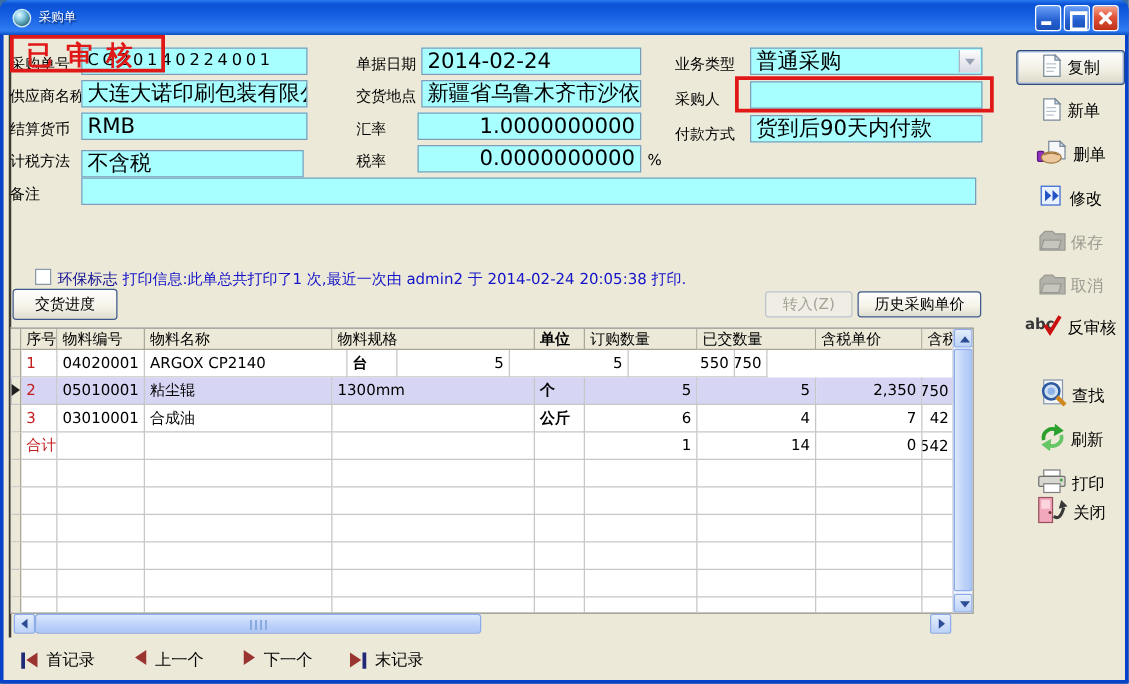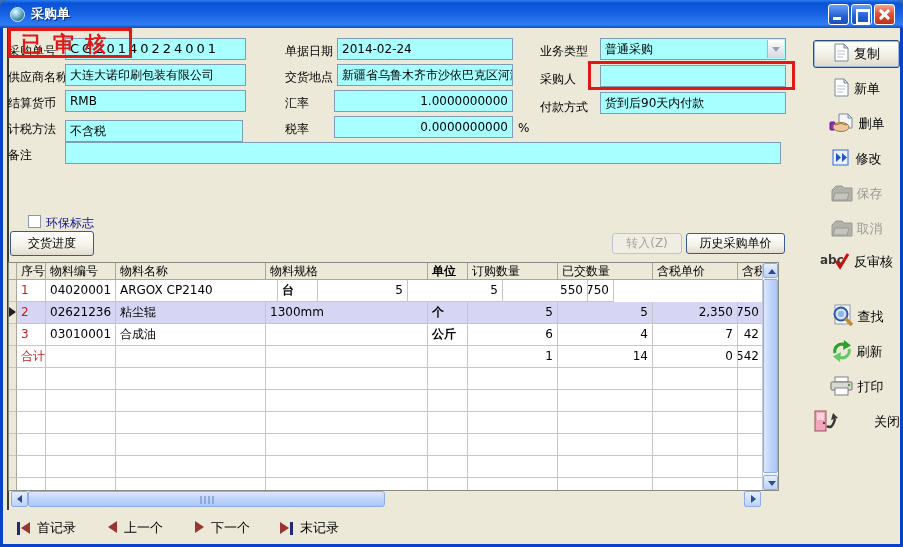--- a/index.html
+++ b/index.html
@@ -10,39 +10,39 @@
   .window { position:absolute; left:0; top:0; width:903px; height:547px;
             border:3px solid #0842c8; border-top:none; border-radius:8px 8px 2px 2px;
             background:#ece9d8; box-shadow:inset 0 0 0 1px #3a70d8; }
   .titlebar { position:absolute; left:-3px; top:0; width:903px; height:28px;
               border-radius:8px 8px 0 0;
               background:linear-gradient(180deg,#2a7cf0 0%,#0a52d6 12%,#1660e2 45%,#2f7cf2 88%,#0a4ec0 100%);
               display:flex; align-items:center; padding:0 6px; }
   .title-icon { width:15px; height:15px; border-radius:50%; margin:0 6px 0 4px;
                 background:radial-gradient(circle at 35% 30%, #e8f8ff 0%, #8fd0e8 30%, #3a7f90 70%, #16323a 100%);
                 border:1px solid #d8eef8; }
-  .title-text { color:#fff; font-weight:bold; font-size:13px; text-shadow:1px 1px 1px #00246a; }
+  .title-text { color:#fff; font-weight:normal; font-size:10px; text-shadow:1px 1px 1px #00246a; }
   .win-controls { margin-left:auto; display:flex; gap:2px; padding-right:2px; }
   .win-btn { width:21px; height:21px; border:1px solid #fff; border-radius:3px; position:relative;
              background:linear-gradient(180deg,#6aa0f8 0%,#2560d0 60%,#1a50b8 100%); }
   .win-btn.close { background:linear-gradient(180deg,#f4a58c 0%,#e0543a 45%,#c03018 100%); }
   .win-btn.min::after { content:""; position:absolute; left:4px; bottom:4px; width:8px; height:3px; background:#fff; }
   .win-btn.max::after { content:""; position:absolute; left:4px; top:4px; width:10px; height:10px;
                         border:2px solid #fff; border-top-width:3px; }
   .win-btn.close::before, .win-btn.close::after { content:""; position:absolute; left:3px; top:8px; width:13px; height:3px; background:#fff; border-radius:1px; }
   .win-btn.close::before { transform:rotate(45deg); }
   .win-btn.close::after  { transform:rotate(-45deg); }
 
   .client { position:absolute; left:0; top:28px; width:897px; height:516px; background:#ece9d8; overflow:hidden; }
   .left-edge { position:absolute; left:4px; top:0; width:2px; height:482px; background:#3c3c34; }
 
   
   .flabel { position:absolute; color:#000; font-size:12px; white-space:nowrap; }
   .ffield { position:absolute; background:#a8ffff; border:1px solid #7f9db9; height:22px;
-            line-height:20px; padding:0 4px; overflow:hidden; white-space:nowrap; font-size:12px; color:#000; }
+            line-height:20px; padding:0 4px; overflow:hidden; white-space:nowrap; font-size:17px; color:#000; }
   .ffield.num { text-align:right; }
   .combo-btn { position:absolute; right:1px; top:1px; width:17px; height:18px;
                background:linear-gradient(180deg,#fdfdfd,#d8d8e4); border-left:1px solid #aab4c4; }
   .combo-btn::after { content:""; position:absolute; left:4px; top:7px; width:0; height:0;
                       border-left:4px solid transparent; border-right:4px solid transparent; border-top:5px solid #98a2b4; }
   .suffix { position:absolute; font-size:12px; color:#000; }
 
   .redbox { position:absolute; border:3px solid #e01818; background:transparent; z-index:30; }
   .stamp-text { color:#e01818; font-weight:bold; font-size:21px; letter-spacing:11px;
                 padding-left:10px; line-height:26px; white-space:nowrap; }
@@ -177,20 +177,21 @@
     <div class="ffield" style="left:597px;top:37px;width:186px"></div>
     <div class="ffield" style="left:597px;top:64px;width:186px">货到后90天内付款</div>
 
     <div class="redbox" style="left:5px;top:0px;width:124px;height:30px">
       <div class="stamp-text">已审核</div>
     </div>
     <div class="redbox" style="left:585px;top:33px;width:207px;height:29px"></div>
 
     <span class="checkbox" style="left:25px;top:187px"></span>
     <span class="eco-label" style="left:43px;top:187px">环保标志</span>
+    <span class="print-info" style="left:95px;top:187px">打印信息:此单总共打印了1 次,最近一次由 admin2 于 2014-02-24 20:05:38  打印.</span>
 
     <div class="xp-btn" style="left:7px;top:203px;width:84px;height:25px">交货进度</div>
     <div class="xp-btn disabled" style="left:609px;top:205px;width:70px;height:21px">转入(Z)</div>
     <div class="xp-btn" style="left:683px;top:205px;width:99px;height:21px">历史采购单价</div>
 
     <div class="grid">
       <div class="grow header" id="gridHeader">
           <div class="gcell c-sel"></div>
           <div class="gcell c-no">序号</div>
           <div class="gcell c-code">物料编号</div>
@@ -212,21 +213,21 @@
             <div class="gcell c-qty num">5</div>
             <div class="gcell c-del num">5</div>
             <div class="gcell c-price num">550</div>
             <div class="gcell c-amt clip-left">2,750</div>
           </div>
           <div class="grow selected">
             <div class="gcell c-sel">
               <span class="row-pointer"></span>
             </div>
             <div class="gcell c-no">2</div>
-            <div class="gcell c-code">02621236</div>
+            <div class="gcell c-code">05010001</div>
             <div class="gcell c-name">粘尘辊</div>
             <div class="gcell c-spec">1300mm</div>
             <div class="gcell c-unit">个</div>
             <div class="gcell c-qty num">5</div>
             <div class="gcell c-del num">5</div>
             <div class="gcell c-price num">2,350</div>
             <div class="gcell c-amt clip-left">11,750</div>
           </div>
           <div class="grow">
             <div class="gcell c-sel"></div>
@@ -456,21 +457,21 @@
         </div>
         <div class="side-item" style="top: 345px;">
           <span><svg width="24" height="20" viewBox="0 0 24 20">
               <rect x="5" y="1" width="13" height="5" fill="#fff" stroke="#808080"></rect>
               <rect x="1" y="6" width="21" height="8" rx="1" fill="#d8d8d0" stroke="#707070"></rect>
               <rect x="5" y="12" width="13" height="7" fill="#fff" stroke="#808080"></rect>
               <circle cx="19" cy="9" r="1.2" fill="#40a040"></circle>
             </svg></span>
           <span>打印</span>
         </div>
-        <div class="side-item" style="top: 380px; justify-content: space-between;">
+        <div class="side-item" style="top: 368px;">
           <span><svg width="26" height="22" viewBox="0 0 26 22">
               <rect x="2" y="1" width="11" height="20" fill="#f2a8bc" stroke="#96505e"></rect>
               <rect x="4" y="3" width="7" height="7" fill="#fbd4de"></rect>
               <circle cx="11" cy="13" r="1.2" fill="#703040"></circle>
               <path d="M14 16 q5 4 8 -7" stroke="#383838" stroke-width="2.5" fill="none"></path>
               <path d="M20 3 l5 5 -7 2 Z" fill="#383838"></path>
             </svg></span>
           <span>关闭</span>
         </div>
       </div>

